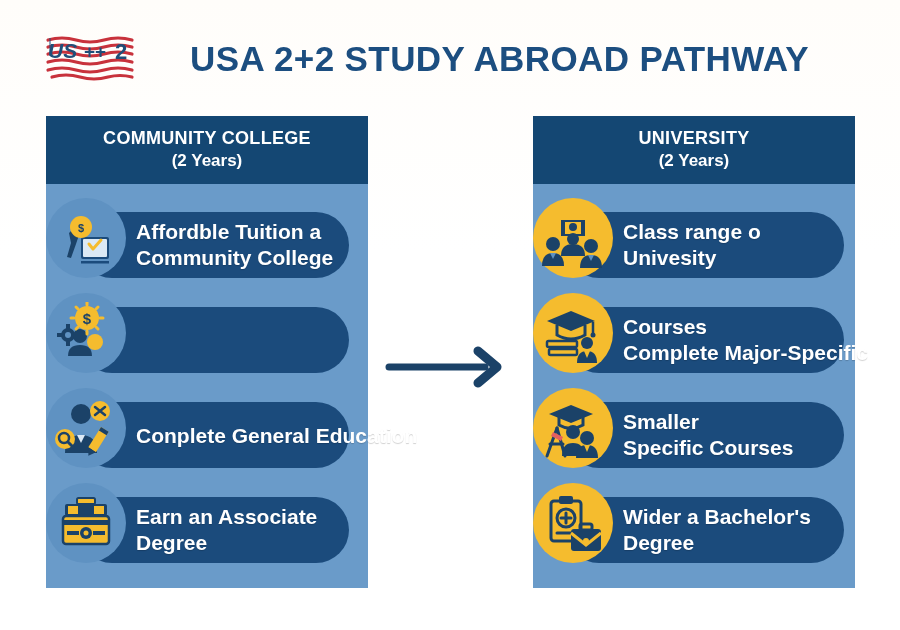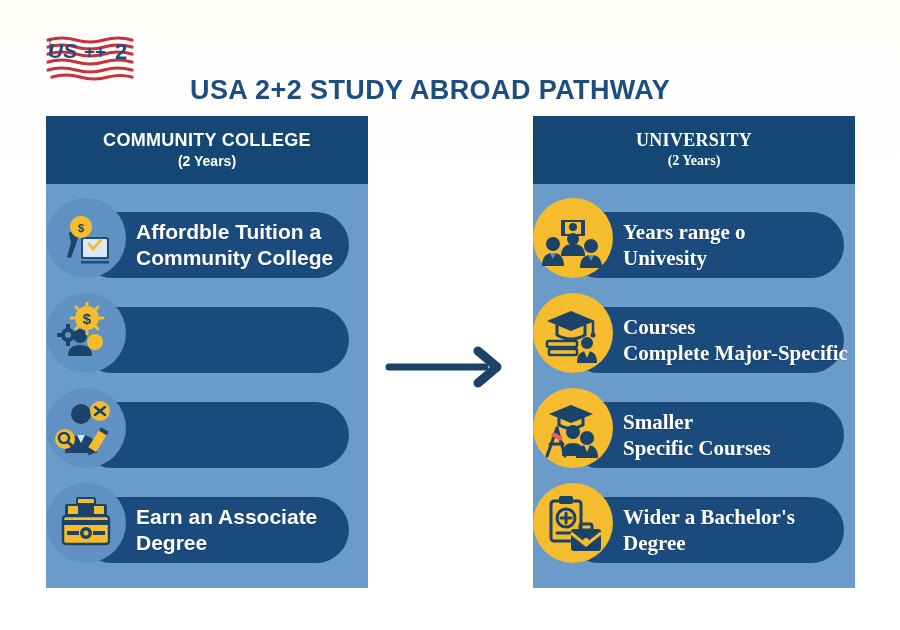--- a/index.html
+++ b/index.html
@@ -38,58 +38,57 @@
     width: 108px;
     height: 52px;
     overflow: hidden;
   }
   .logo svg { display: block; }
 
   .page-title {
     position: absolute;
     left: 190px;
     top: 39px;
-    font-size: 27px;
+    font-size: 35px;
     font-weight: bold;
     letter-spacing: 0.4px;
     color: #1c4e80;
     white-space: nowrap;
-    margin-top: 36px;
   }
 
   
   .column {
     position: absolute;
     top: 116px;
     width: 322px;
     height: 472px;
     background: #6a9bc9;
   }
   .column.left  { left: 46px; }
-  .column.right { left: 533px; font-family: Liberation Serif, serif; }
+  .column.right { left: 533px; }
 
   .col-header {
     position: relative;
     width: 100%;
     height: 68px;
     background: #144773;
     display: flex;
     flex-direction: column;
     align-items: center;
     justify-content: center;
     color: #ffffff;
   }
   .col-header .ch-title {
     font-size: 18px;
     font-weight: bold;
     letter-spacing: 0.3px;
     line-height: 1.1;
   }
   .col-header .ch-sub {
-    font-size: 14px;
+    font-size: 17px;
     font-weight: bold;
     margin-top: 3px;
   }
 
   
   .col-items {
     position: relative;
     padding-top: 14px;
   }
 
@@ -285,20 +284,21 @@
               <line x1="13" y1="45" x2="18" y2="50" stroke="#1b4268" stroke-width="3" stroke-linecap="round"></line>
 
               <g transform="rotate(32 42 44)">
                 <rect x="38" y="30" width="9" height="24" fill="#f5bc2e"></rect>
                 <rect x="38" y="30" width="9" height="4" fill="#1b4268"></rect>
                 <path d="M38 54 l4.5 7 l4.5 -7 z" fill="#1b4268"></path>
               </g>
             </svg>
           </div>
           <div class="item-label">
+            <div>Conplete General Education</div>
           </div>
         </div>
 
         <div class="item">
           <div class="pill"></div>
           <div class="icon-circle">
             <svg width="62" height="62" viewBox="0 0 62 62">
               <rect x="22" y="6" width="18" height="6" rx="1.5" fill="#f5bc2e" stroke="#1b4268" stroke-width="2"></rect>
               <rect x="10" y="12" width="42" height="12" rx="2" fill="#1b4268"></rect>
               <rect x="13" y="14" width="10" height="8" fill="#f5bc2e"></rect>
@@ -350,21 +350,21 @@
               <circle cx="12" cy="38" r="7" fill="#1b4268"></circle>
               <path d="M1 60 q0 -13 11 -13 q11 0 11 13 z" fill="#1b4268"></path>
               <path d="M9 47 l3 6 l3 -6 z" fill="#5f92c2"></path>
 
               <circle cx="50" cy="40" r="7" fill="#1b4268"></circle>
               <path d="M39 62 q0 -13 11 -13 q11 0 11 13 z" fill="#1b4268"></path>
               <path d="M47 49 l3 6 l3 -6 z" fill="#5f92c2"></path>
             </svg>
           </div>
           <div class="item-label">
-            <div>Years range o</div>
+            <div>Class range o</div>
             <div>Univesity</div>
           </div>
         </div>
 
         <div class="item">
           <div class="pill"></div>
           <div class="icon-circle">
             <svg width="64" height="64" viewBox="0 0 64 64">
 
               <path d="M6 20 L30 10 L54 20 L30 30 Z" fill="#1b4268"></path>

